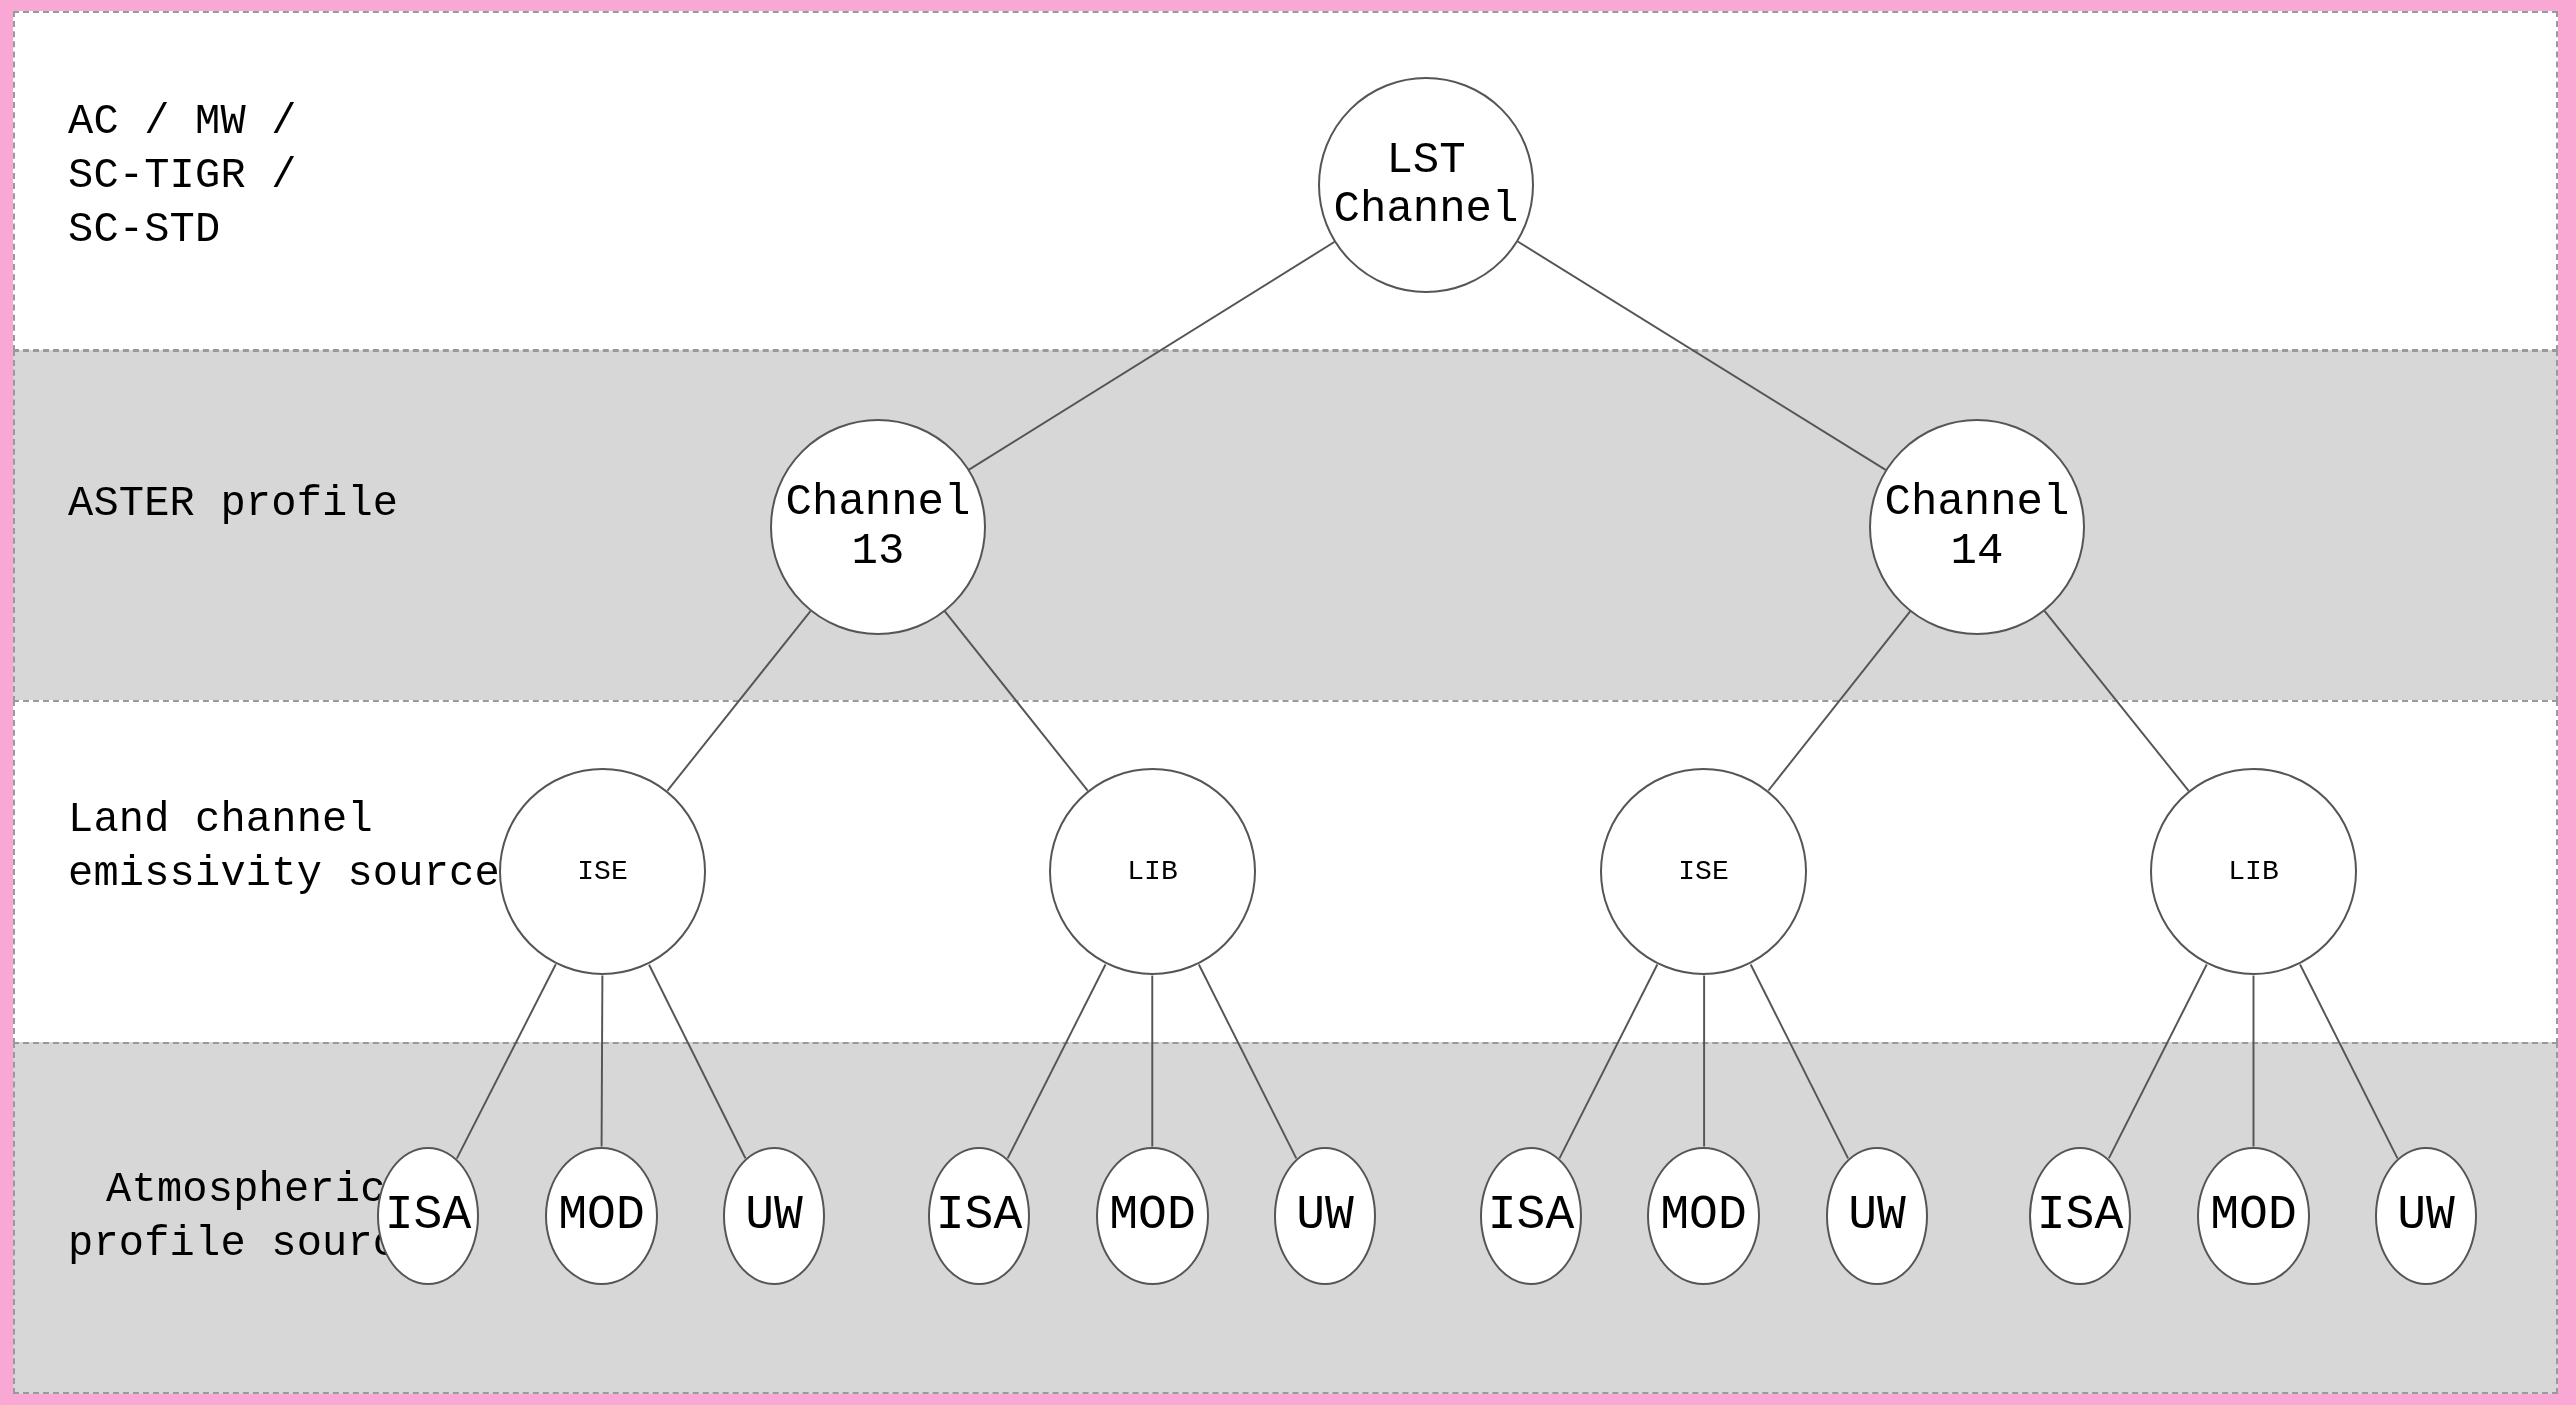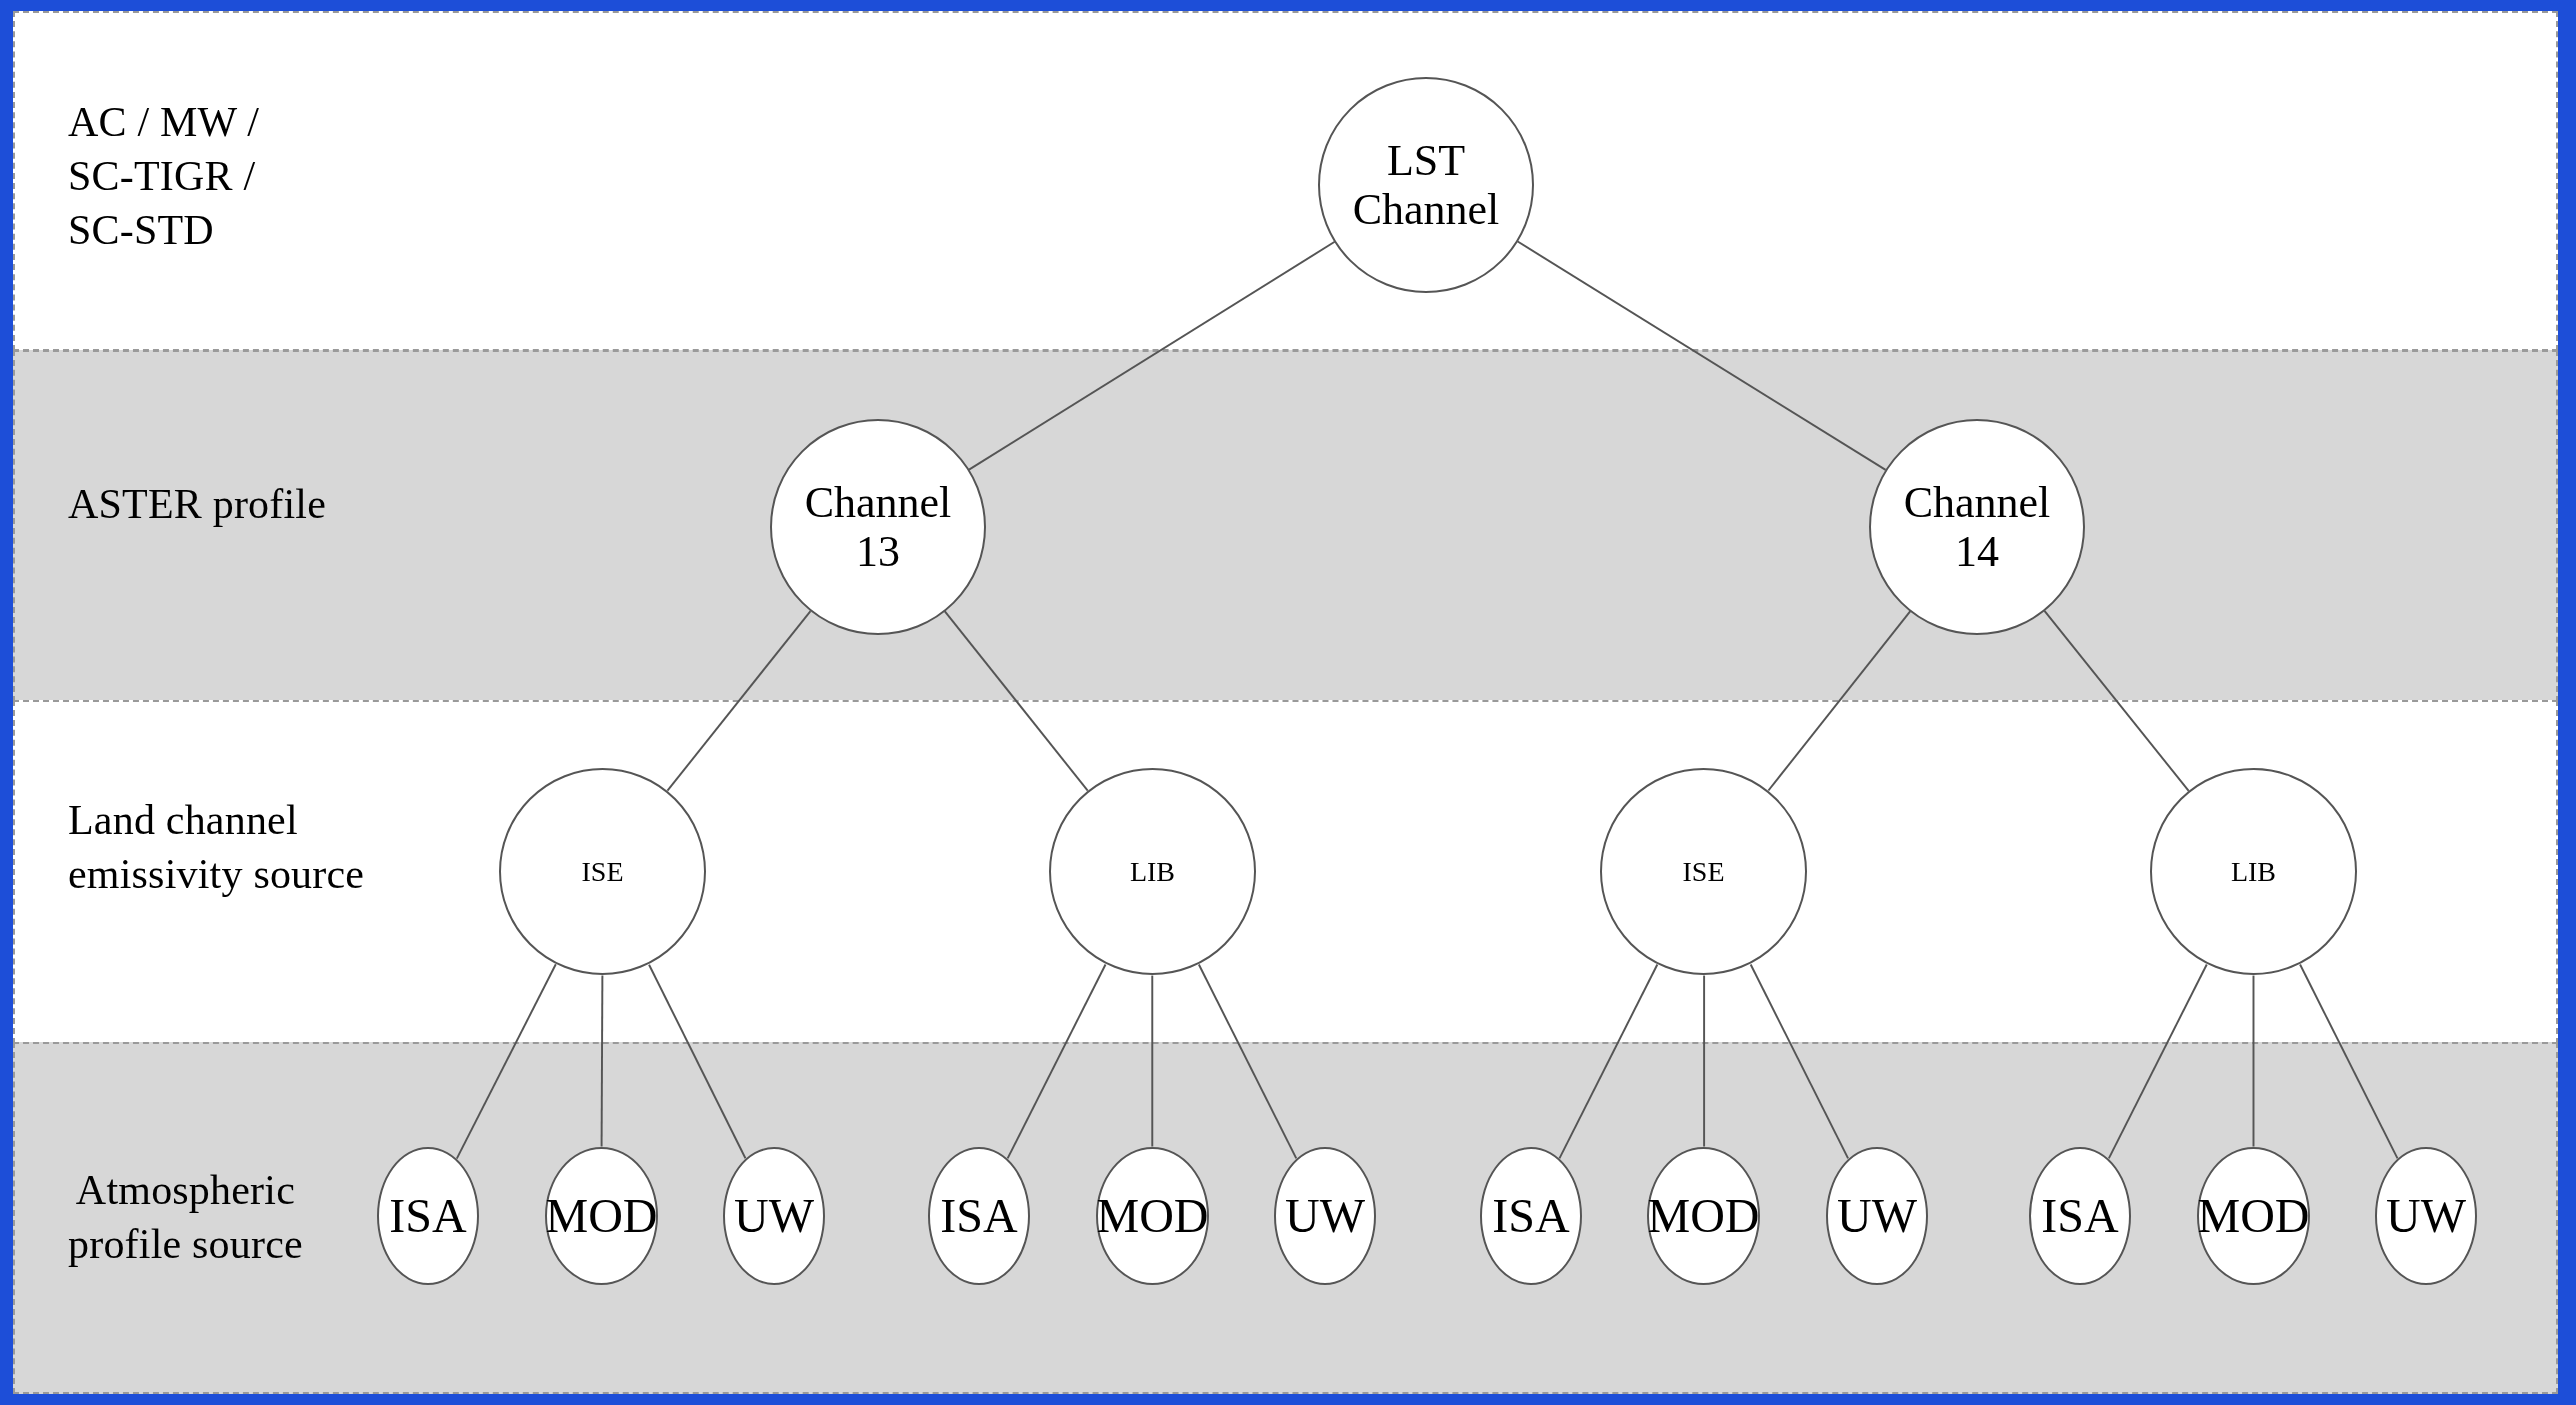--- a/index.html
+++ b/index.html
@@ -1,21 +1,21 @@
 <!DOCTYPE html>
 <html style="font-size:13px"><head>
 <meta charset="utf-8">
 <style>
   html,body{margin:0;padding:0;background:#ffffff;}
   #stage{
     position:relative;
     width:2576px;
     height:1405px;
-    background:#1d4ed8;
-    font-family:Liberation Serif, serif;
+    background:#f9a8d4;
+    font-family:Liberation Mono, monospace;
     overflow:hidden;
   }
   .band{
     position:absolute;
     left:13px;
     width:2545px;
     box-sizing:border-box;
     border:2.4px dashed #9a9a9a;
   }
   .band.white{background:#ffffff;}

